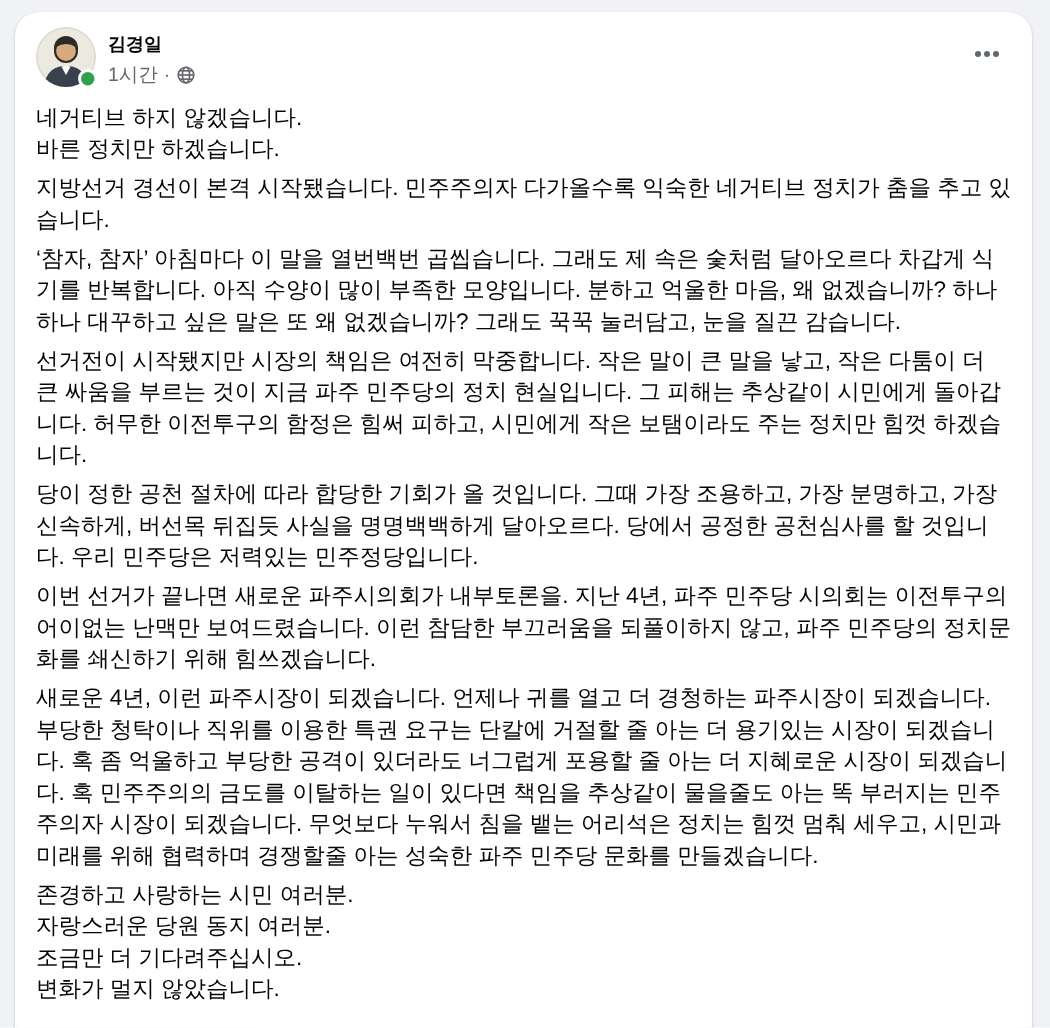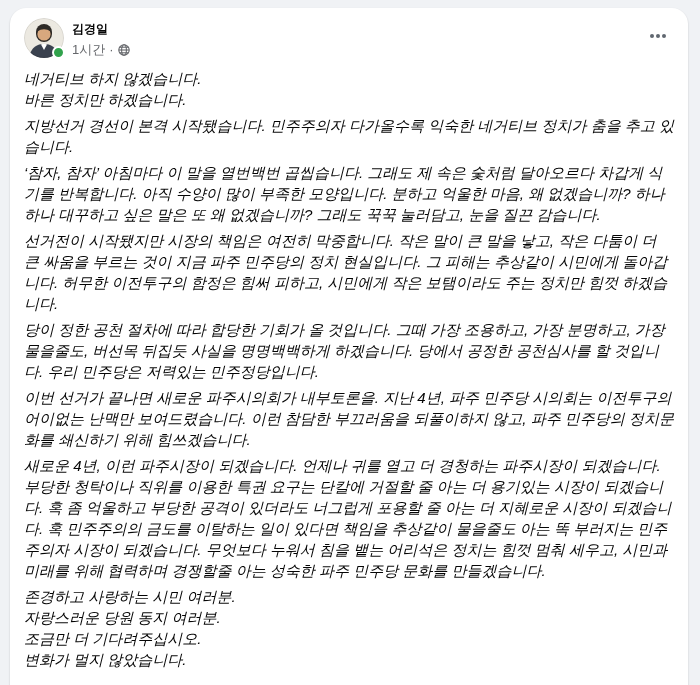--- a/index.html
+++ b/index.html
@@ -87,21 +87,20 @@
   .post-body {
     margin-top: 10px;
     font-size: 15px;
     line-height: 21px;
     color: #050505;
   }
   .post-body p {
     margin: 0 0 5px 0;
     white-space: pre-line;
     overflow-wrap: anywhere;
-    font-style: italic;
   }
   .post-body p:last-child { margin-bottom: 0; }
 </style>
 </head>
 <body>
 
 <article class="card">
   <header class="header">
 
     <div class="avatar-wrap">
@@ -143,21 +142,21 @@
       </svg>
     </button>
   </header>
 
   <div class="post-body">
     <p>네거티브 하지 않겠습니다.
 바른 정치만 하겠습니다.</p>
     <p>지방선거 경선이 본격 시작됐습니다. 민주주의자 다가올수록 익숙한 네거티브 정치가 춤을 추고 있습니다.</p>
     <p>‘참자, 참자’ 아침마다 이 말을 열번백번 곱씹습니다. 그래도 제 속은 숯처럼 달아오르다 차갑게 식기를 반복합니다. 아직 수양이 많이 부족한 모양입니다. 분하고 억울한 마음, 왜 없겠습니까? 하나하나 대꾸하고 싶은 말은 또 왜 없겠습니까? 그래도 꾹꾹 눌러담고, 눈을 질끈 감습니다.</p>
     <p>선거전이 시작됐지만 시장의 책임은 여전히 막중합니다. 작은 말이 큰 말을 낳고, 작은 다툼이 더 큰 싸움을 부르는 것이 지금 파주 민주당의 정치 현실입니다. 그 피해는 추상같이 시민에게 돌아갑니다. 허무한 이전투구의 함정은 힘써 피하고, 시민에게 작은 보탬이라도 주는 정치만 힘껏 하겠습니다.</p>
-    <p>당이 정한 공천 절차에 따라 합당한 기회가 올 것입니다. 그때 가장 조용하고, 가장 분명하고, 가장 물을줄도, 버선목 뒤집듯 사실을 명명백백하게 하겠습니다. 당에서 공정한 공천심사를 할 것입니다. 우리 민주당은 저력있는 민주정당입니다.</p>
+    <p>당이 정한 공천 절차에 따라 합당한 기회가 올 것입니다. 그때 가장 조용하고, 가장 분명하고, 가장 신속하게, 버선목 뒤집듯 사실을 명명백백하게 달아오르다. 당에서 공정한 공천심사를 할 것입니다. 우리 민주당은 저력있는 민주정당입니다.</p>
     <p>이번 선거가 끝나면 새로운 파주시의회가 내부토론을. 지난 4년, 파주 민주당 시의회는 이전투구의 어이없는 난맥만 보여드렸습니다. 이런 참담한 부끄러움을 되풀이하지 않고, 파주 민주당의 정치문화를 쇄신하기 위해 힘쓰겠습니다.</p>
     <p>새로운 4년, 이런 파주시장이 되겠습니다. 언제나 귀를 열고 더 경청하는 파주시장이 되겠습니다. 부당한 청탁이나 직위를 이용한 특권 요구는 단칼에 거절할 줄 아는 더 용기있는 시장이 되겠습니다. 혹 좀 억울하고 부당한 공격이 있더라도 너그럽게 포용할 줄 아는 더 지혜로운 시장이 되겠습니다. 혹 민주주의의 금도를 이탈하는 일이 있다면 책임을 추상같이 물을줄도 아는 똑 부러지는 민주주의자 시장이 되겠습니다. 무엇보다 누워서 침을 뱉는 어리석은 정치는 힘껏 멈춰 세우고, 시민과 미래를 위해 협력하며 경쟁할줄 아는 성숙한 파주 민주당 문화를 만들겠습니다.</p>
     <p>존경하고 사랑하는 시민 여러분.
 자랑스러운 당원 동지 여러분.
 조금만 더 기다려주십시오.
 변화가 멀지 않았습니다.</p>
   </div>
 </article>
 
 </body></html>

